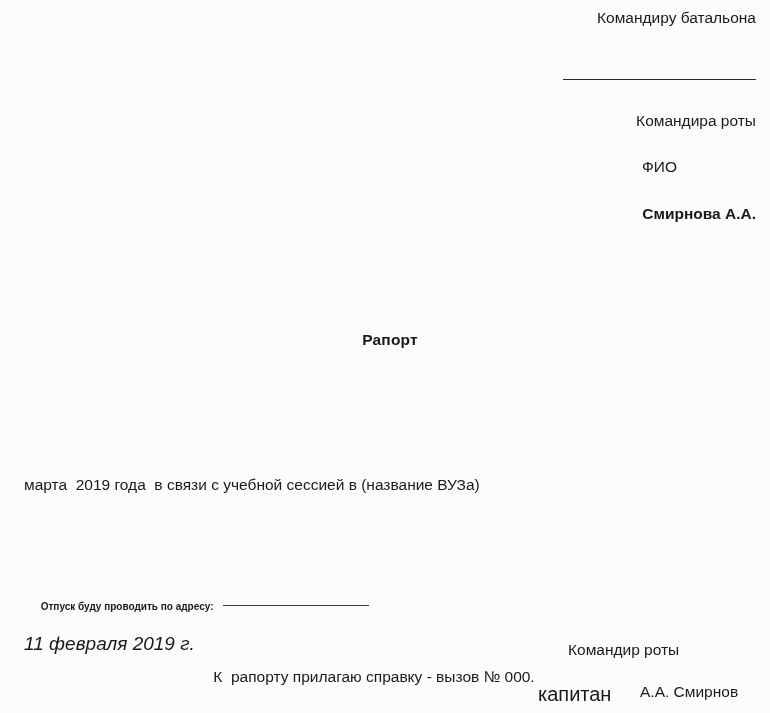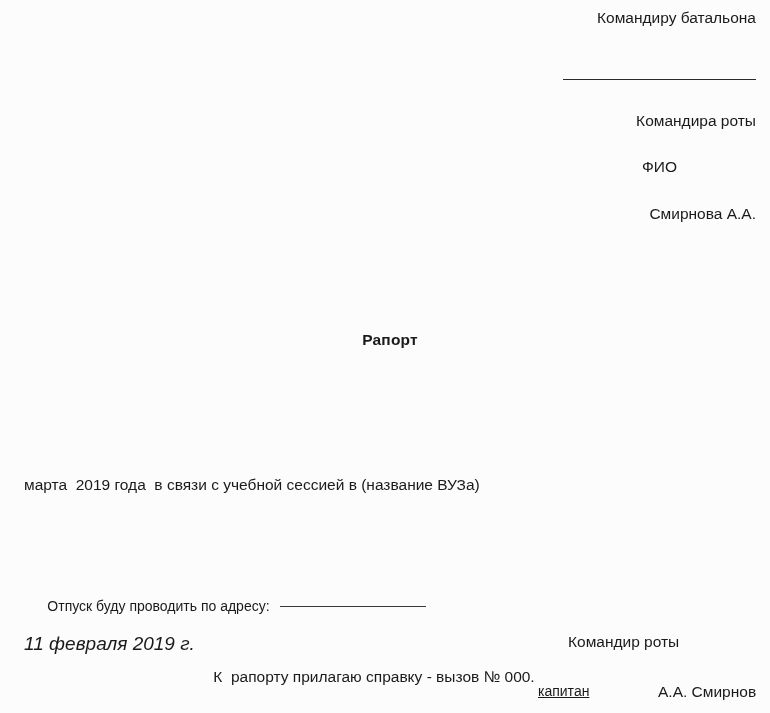--- a/index.html
+++ b/index.html
@@ -32,21 +32,21 @@
   }
   .header-line {
     font-size: 15.5px;
     line-height: 1.0;
     color: #1a1a1a;
     white-space: nowrap;
   }
   .header-line.l1 { margin-bottom: 44px; }
   .header-line.l2 { margin-bottom: 31px; margin-top: 0; }
   .header-line.l3 { margin-bottom: 31px; }
-  .header-line.l4 { margin-bottom: 4px; }
+  .header-line.l4 { margin-bottom: 4px; font-weight: bold; }
 
   .rule-wrap {
     display: block;
     text-align: right;
     margin-bottom: 25px;
   }
   .name-rule {
     display: inline-block;
     width: 193px;
     height: 0;
@@ -84,23 +84,24 @@
   .body-para {
     font-size: 15.5px;
     line-height: 25px;
     white-space: pre-wrap;
     margin: 0;
   }
   .body-para .l2 { display: block; }
 
   .addr-line {
     margin-top: 22px;
-    font-size: 14px;
+    font-size: 10px;
     line-height: 25px;
     white-space: pre;
+    font-weight: bold;
   }
   .addr-rule {
     display: inline-block;
     width: 146px;
     height: 0;
     border-top: 1.4px solid #3a3a3a;
     vertical-align: 4px;
     margin-left: 10px;
   }
 
@@ -124,35 +125,34 @@
     position: absolute;
     left: 24px;
     top: 0;
     font-size: 19px;
     white-space: nowrap;
     font-style: italic;
   }
   .footer-role {
     position: absolute;
     left: 568px;
-    top: 0;
+    top: 8px;
     font-size: 15.5px;
     white-space: nowrap;
   }
   .footer-rank {
     position: absolute;
     left: 538px;
     top: 50px;
-    font-size: 14px;
+    font-size: 20px;
     white-space: nowrap;
-    text-decoration: underline;
   }
   .footer-signer {
     position: absolute;
-    left: 658px;
+    left: 640px;
     top: 50px;
     font-size: 15.5px;
     white-space: nowrap;
   }
 </style>
 </head>
 <body>
 
 <div class="page">
 

